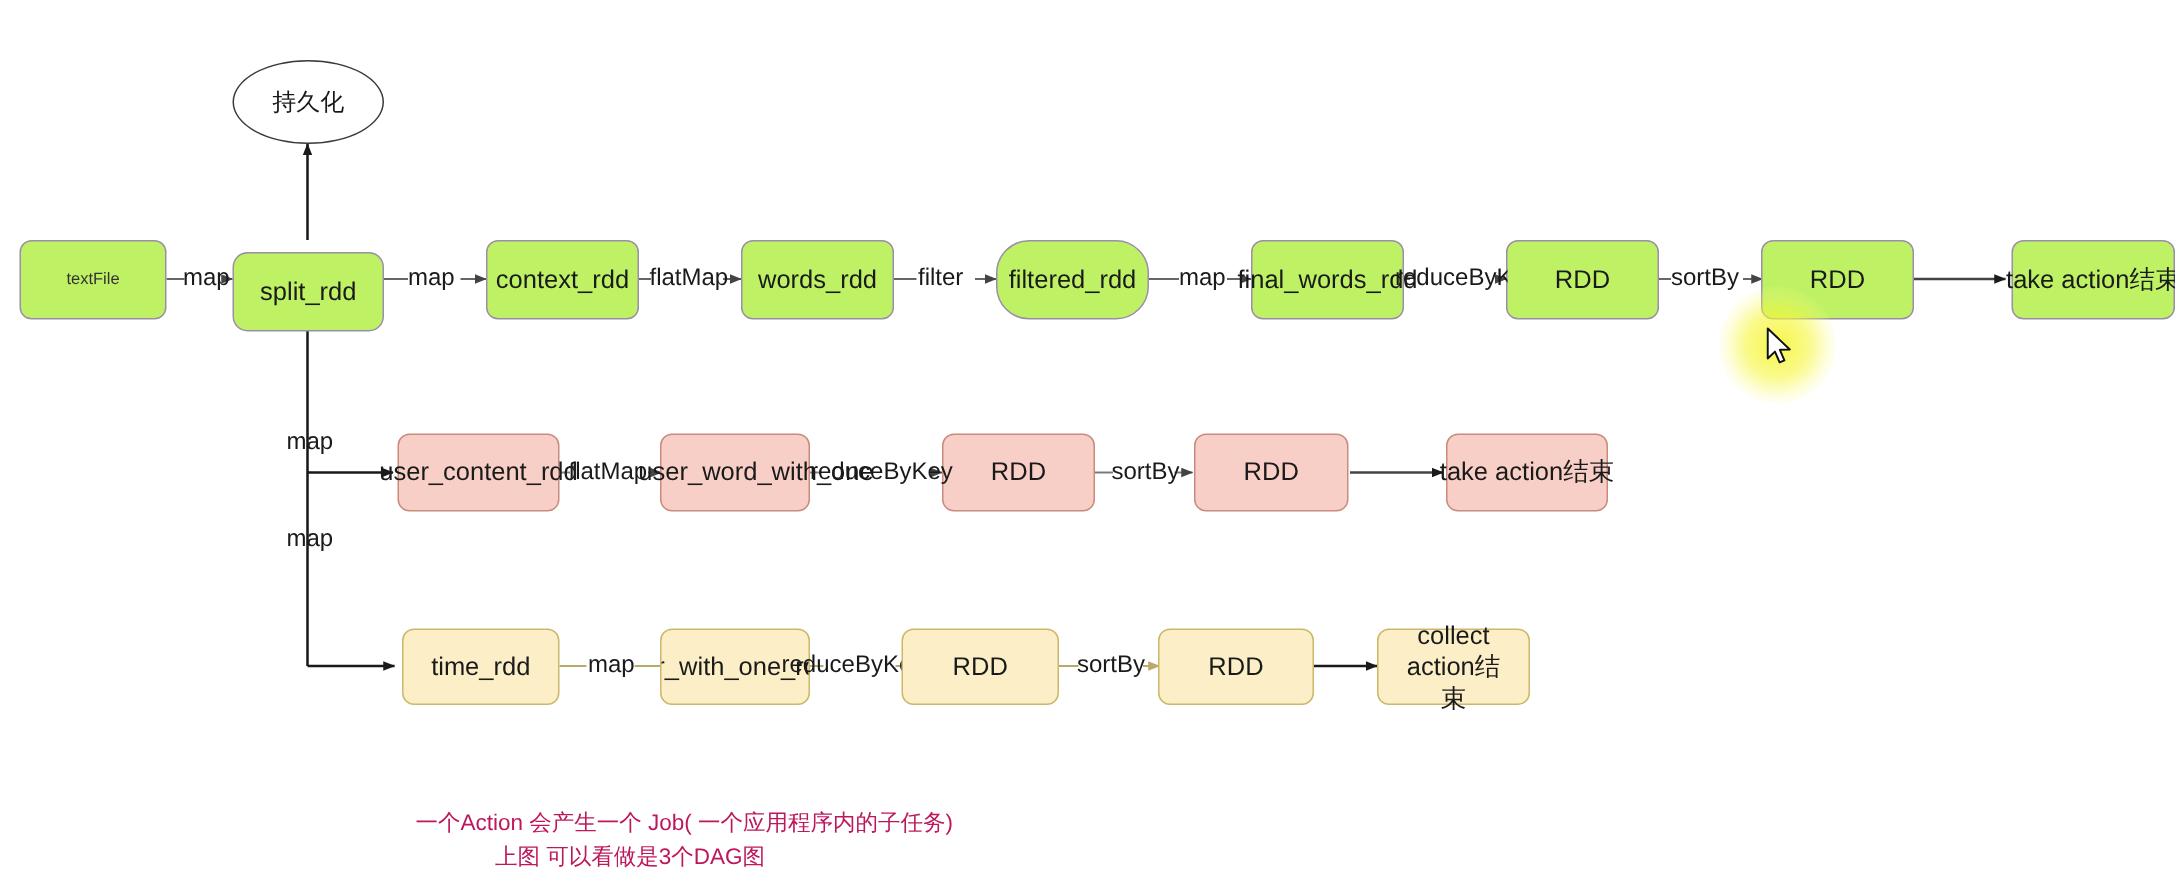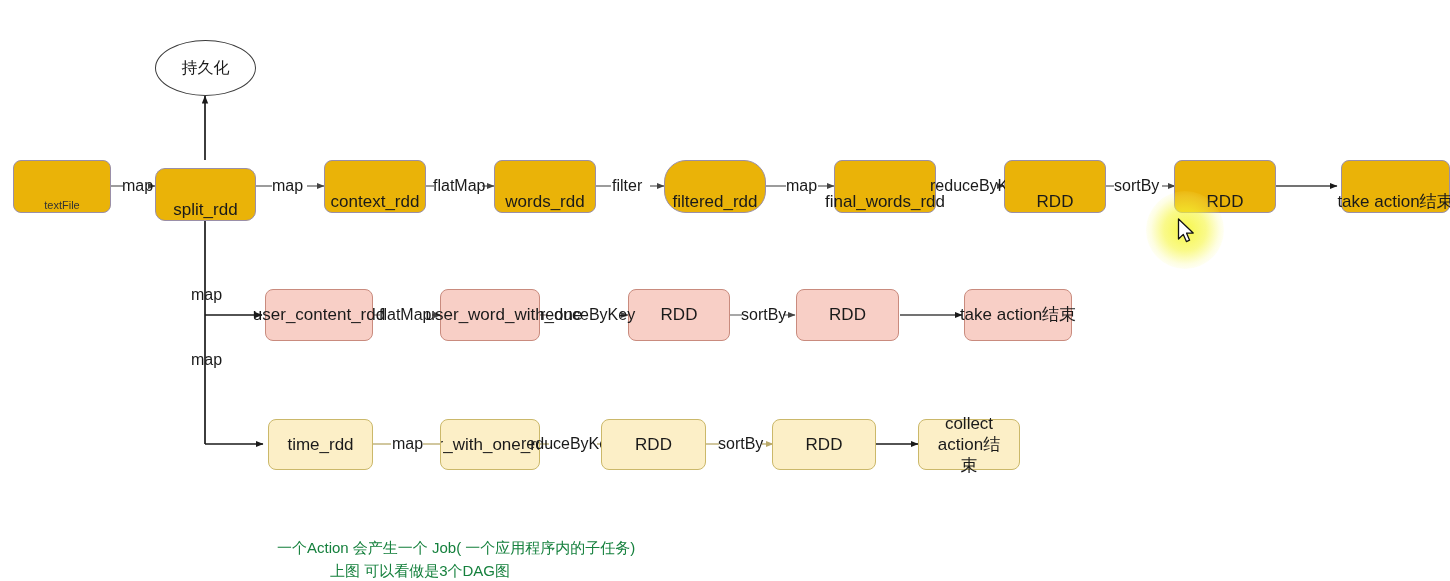--- a/index.html
+++ b/index.html
@@ -29,23 +29,22 @@
     display: flex;
     align-items: center;
     justify-content: center;
     text-align: center;
     font-size: 17px;
     line-height: 1.15;
     white-space: nowrap;
     z-index: 3;
   }
   .node.purple {
-    background: #eab308;
+    background: #bef264;
     border: 1.2px solid #9a8fa8;
-    align-items: flex-end;
   }
   .node.pink {
     background: #f8cfc6;
     border: 1.2px solid #c98b7e;
   }
   .node.yellow {
     background: #fcefc7;
     border: 1.2px solid #cbb86a;
   }
   .node.small {
@@ -80,21 +79,21 @@
   .branch-label {
     position: absolute;
     font-size: 16px;
     color: #1a1a1a;
     white-space: nowrap;
     z-index: 4;
   }
   .caption {
     position: absolute;
     font-size: 15px;
-    color: #15803d;
+    color: #be185d;
     white-space: nowrap;
     z-index: 4;
   }
   .cursor-glow {
     position: absolute;
     width: 78px;
     height: 78px;
     border-radius: 50%;
     background: radial-gradient(circle, rgba(245,245,40,0.85) 0%, rgba(246,246,60,0.6) 38%, rgba(250,250,120,0.22) 62%, rgba(255,255,255,0) 76%);
     z-index: 5;

